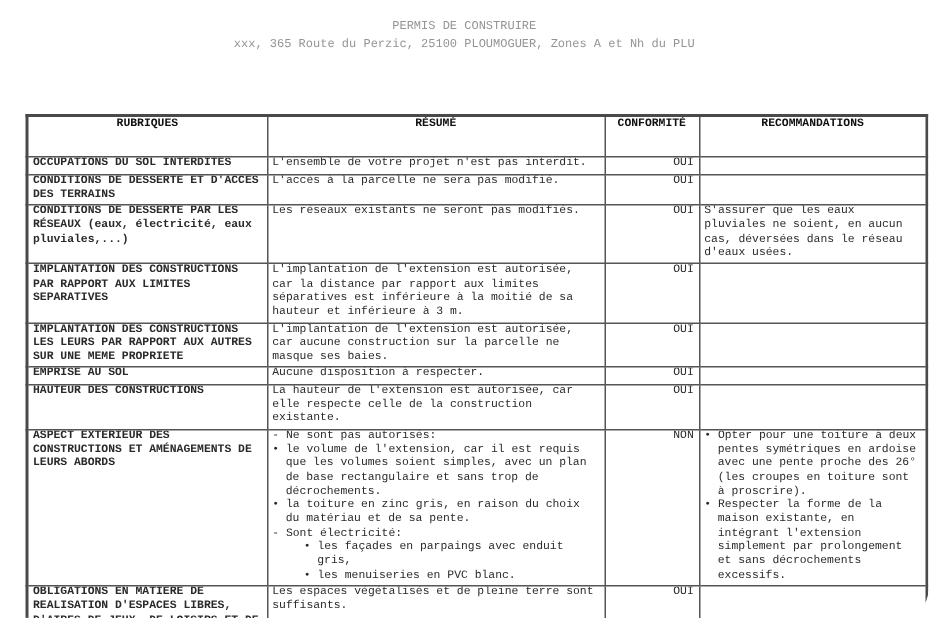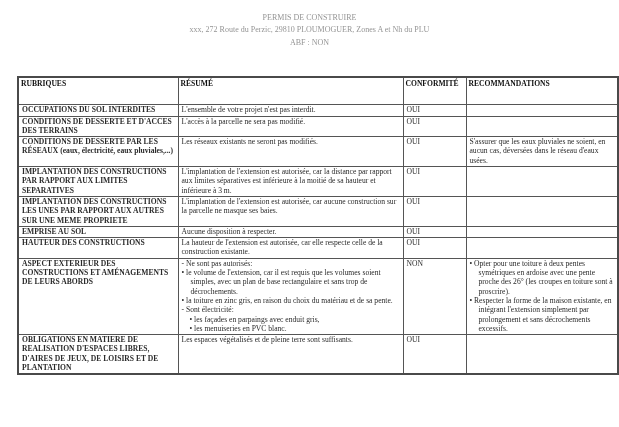--- a/index.html
+++ b/index.html
@@ -2,21 +2,21 @@
 <html><head>
 <meta charset="utf-8">
 <style>
   * { box-sizing: border-box; }
   html, body { margin: 0; padding: 0; background: #ffffff; }
   .page {
     position: relative;
     width: 619px;
     height: 412px;
     background: #ffffff;
-    font-family: Liberation Serif, serif;
+    font-family: Liberation Mono, monospace;
     overflow: hidden;
     border-radius: 19px;
   }
   .doc-header {
     position: absolute;
     top: 12px;
     left: 0;
     width: 619px;
     text-align: center;
     color: #949494;
@@ -36,38 +36,37 @@
     border: 1px solid #555555;
     vertical-align: top;
     padding: 0px 3px 1px 3px;
     font-size: 7.6px;
     line-height: 9.3px;
     color: #2a2a2a;
     overflow: hidden;
   }
   table.permit th {
     font-weight: bold;
-    text-align: left;
+    text-align: center;
     color: #101010;
     padding: 1px 2px 16px 2px;
     margin-top: 16px;
   }
   td.rub { font-weight: bold; color: #141414; }
-  td.conf { text-align: left; }
+  td.conf { text-align: right; }
   .li { padding-left: 9px; text-indent: -9px; margin: 0; }
-  .i1 { margin-left: 8px; }
+  .i1 { margin-left: 21px; }
 </style>
 </head>
 <body>
 
 <div class="page">
   <div class="doc-header">
     <div>PERMIS DE CONSTRUIRE</div>
-    <div>xxx, 272 Route du Perzic, 29810 PLOUMOGUER, Zones A et Nh du PLU</div>
-    <div>ABF : NON</div>
+    <div>xxx, 365 Route du Perzic, 25100 PLOUMOGUER, Zones A et Nh du PLU</div>
   </div>
 
   <table class="permit">
     <colgroup>
       <col style="width:160px">
       <col style="width:225px">
       <col style="width:63px">
       <col style="width:152px">
     </colgroup>
     <thead>
@@ -97,21 +96,21 @@
           <td class="conf">OUI</td>
           <td>S'assurer que les eaux pluviales ne soient, en aucun cas, déversées dans le réseau d'eaux usées.</td>
         </tr>
         <tr>
           <td class="rub">IMPLANTATION DES CONSTRUCTIONS PAR RAPPORT AUX LIMITES SEPARATIVES</td>
           <td>L'implantation de l'extension est autorisée, car la distance par rapport aux limites séparatives est inférieure à la moitié de sa hauteur et inférieure à 3 m.</td>
           <td class="conf">OUI</td>
           <td></td>
         </tr>
         <tr>
-          <td class="rub">IMPLANTATION DES CONSTRUCTIONS LES UNES PAR RAPPORT AUX AUTRES SUR UNE MEME PROPRIETE</td>
+          <td class="rub">IMPLANTATION DES CONSTRUCTIONS LES LEURS PAR RAPPORT AUX AUTRES SUR UNE MEME PROPRIETE</td>
           <td>L'implantation de l'extension est autorisée, car aucune construction sur la parcelle ne masque ses baies.</td>
           <td class="conf">OUI</td>
           <td></td>
         </tr>
         <tr>
           <td class="rub">EMPRISE AU SOL</td>
           <td>Aucune disposition à respecter.</td>
           <td class="conf">OUI</td>
           <td></td>
         </tr>

